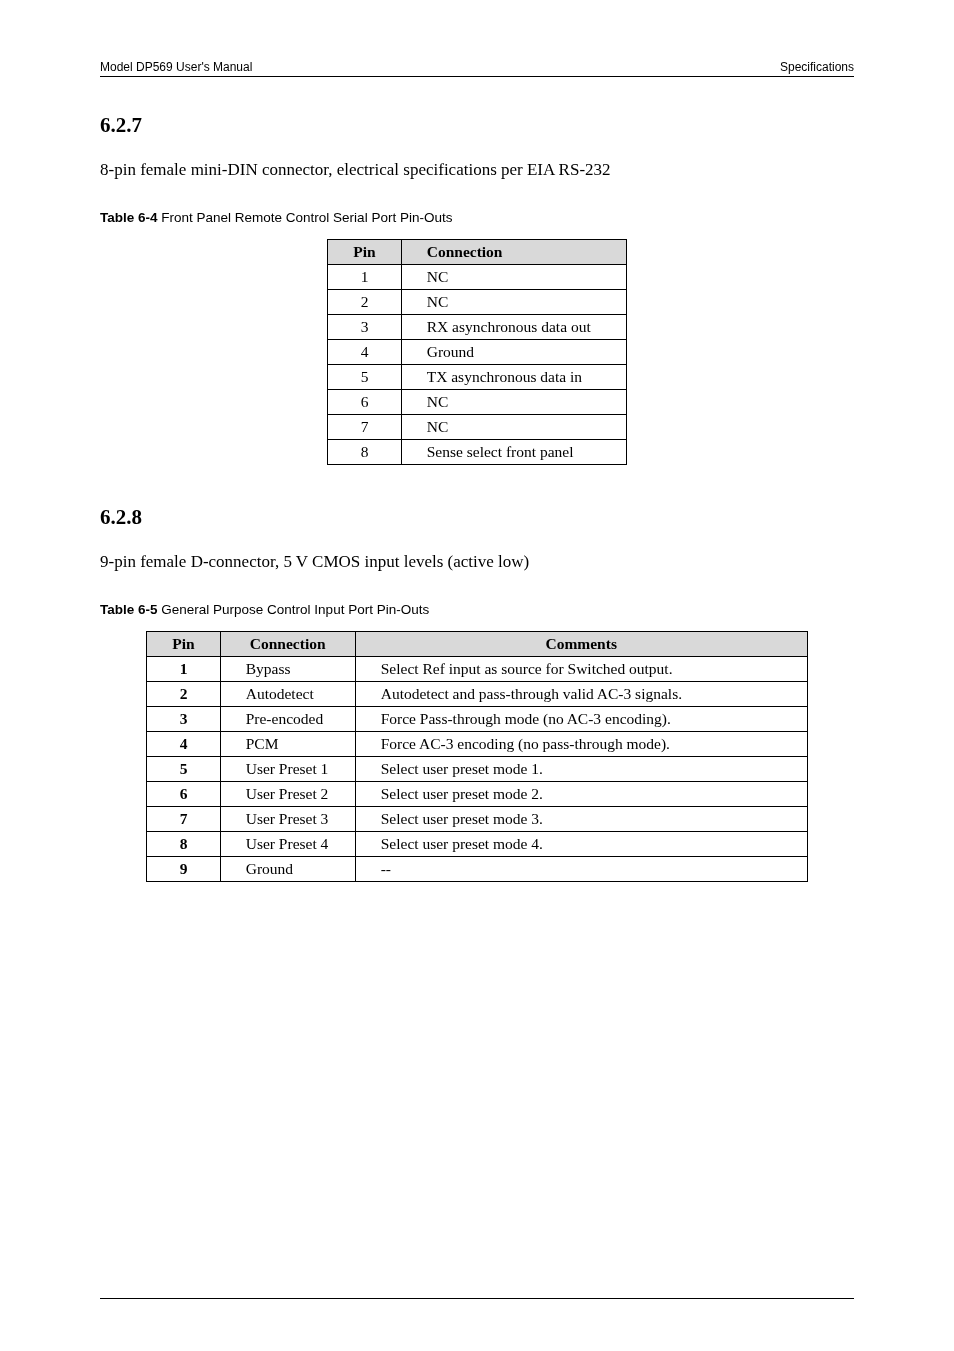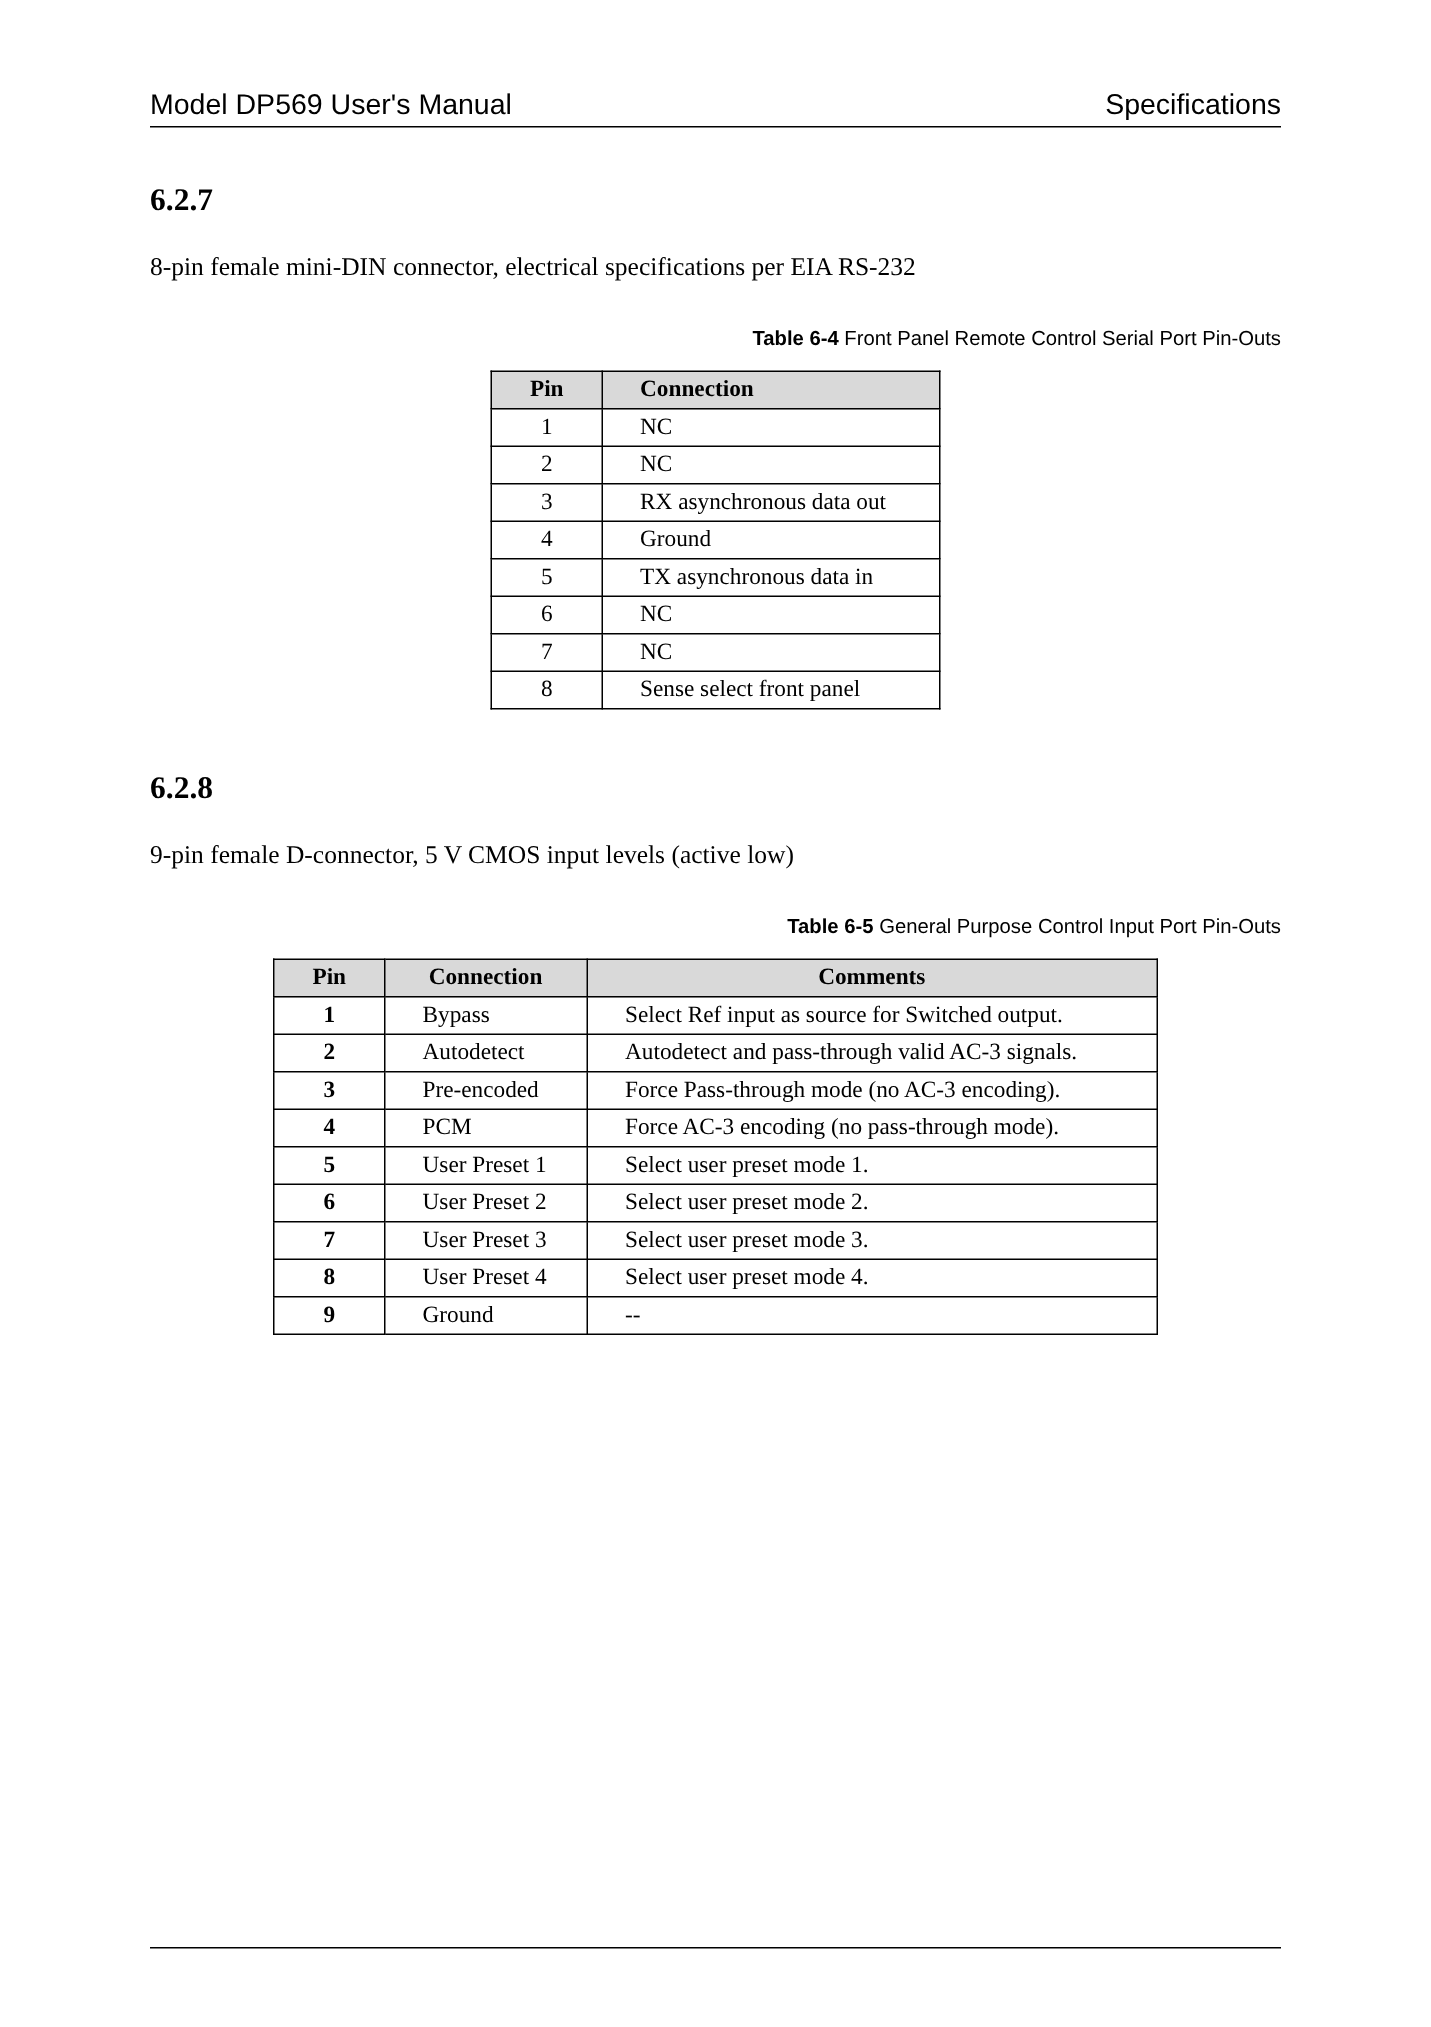--- a/index.html
+++ b/index.html
@@ -13,21 +13,21 @@
       color: #000;
       width: 954px;
       height: 1351px;
       padding: 60px 100px 40px 100px;
       position: relative;
     }
     .header-row {
       display: flex;
       justify-content: space-between;
       font-family: Arial, Helvetica, sans-serif;
-      font-size: 19px;
+      font-size: 12px;
       margin-bottom: 2px;
     }
     .header-rule {
       border: none;
       border-top: 1.7px solid #000;
       margin-bottom: 36px;
     }
     .section-heading {
       font-family: Liberation Serif, serif;
       font-weight: bold;
@@ -39,21 +39,21 @@
       width: 84px;
       flex-shrink: 0;
     }
     .body-text {
       font-size: 17px;
       margin-bottom: 30px;
     }
     .table-caption {
       font-family: Arial, Helvetica, sans-serif;
       font-size: 13.5px;
-      text-align: right;
+      text-align: left;
       margin-bottom: 14px;
     }
     .table-caption b {
       font-weight: bold;
     }
     table {
       border-collapse: collapse;
       margin: 0 auto 40px auto;
     }
     th, td {
@@ -68,21 +68,21 @@
       background: #d9d9d9;
       font-weight: bold;
       text-align: center;
     }
     .pin-col {
       text-align: center;
       width: 52px;
     }
     .t1-c2 { width: 225px; }
     .t2-c2 { width: 135px; }
-    .t2-c3 { width: 380px; }
+    .t2-c3 { width: 452px; }
     .t2-pin-bold { font-weight: bold; text-align: center; }
     .gap-section { margin-top: 14px; align-items: center; }
     .footer {
       position: absolute;
       bottom: 44px;
       left: 100px;
       right: 100px;
     }
     .footer-rule {
       border: none;

